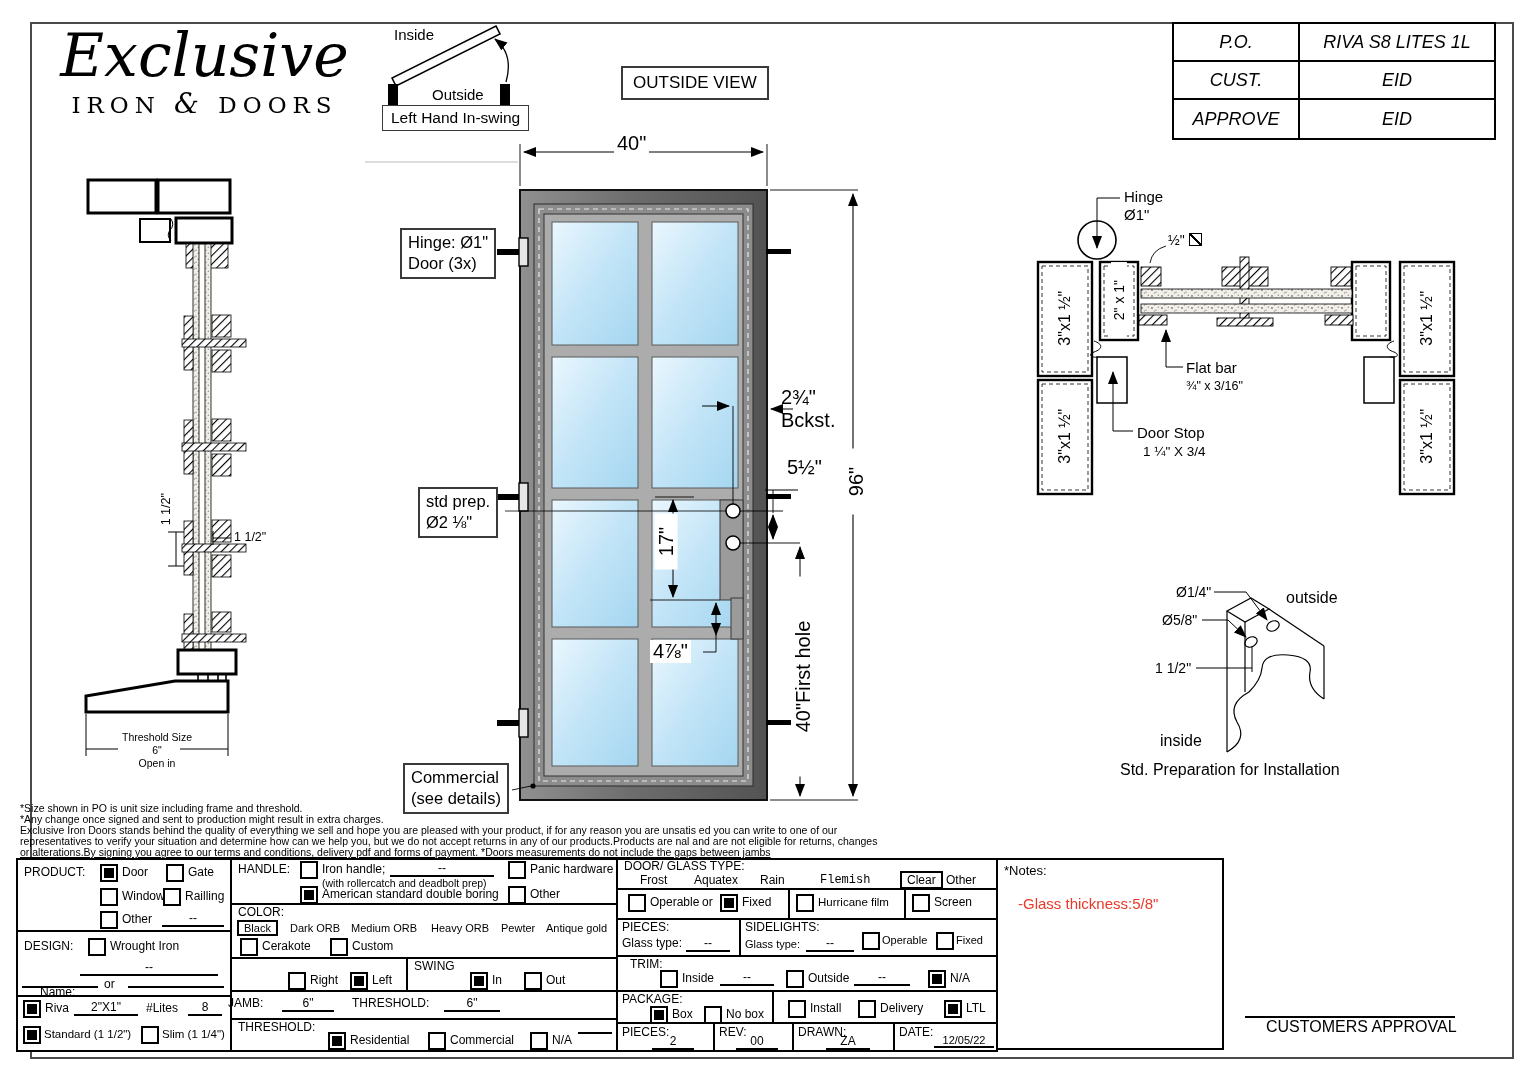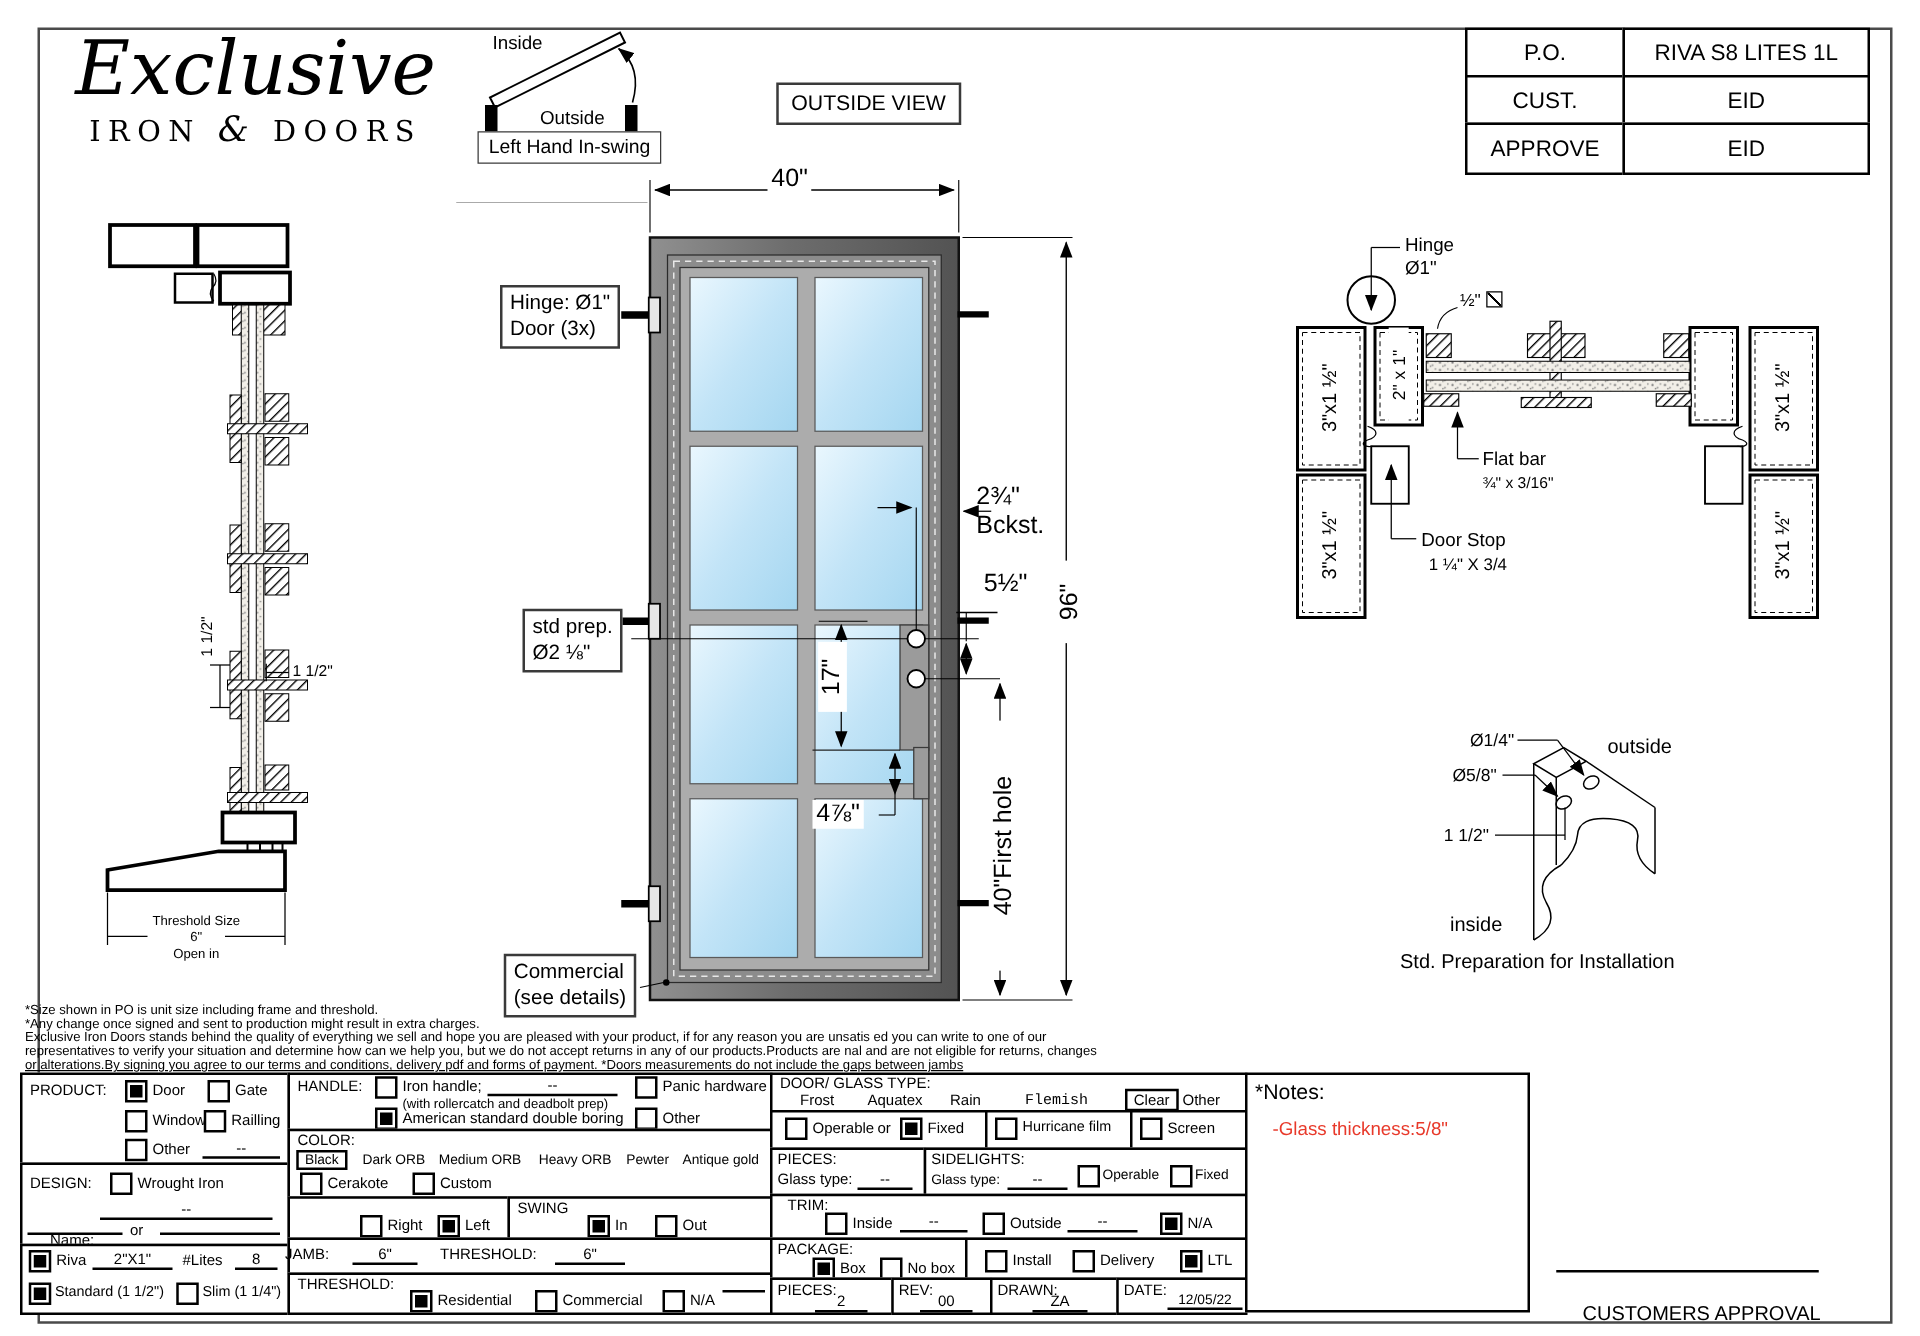--- a/index.html
+++ b/index.html
@@ -12,21 +12,21 @@
   .D{position:absolute;font-size:20px;background:#fff;padding:0 3px;white-space:nowrap;}
   .R{transform:rotate(-90deg);transform-origin:center center;text-align:center;}
   .cell{position:absolute;border:2px solid #000;box-sizing:border-box;background:#fff;}
   .fl{font-size:12px;}
   .cb{display:inline-block;width:14px;height:14px;border:2.5px solid #000;background:#fff;
       position:absolute;}
   .cb.ck::after{content:"";position:absolute;inset:2px;background:#000;}
   .uv{position:absolute;border-bottom:2px solid #000;text-align:center;font-size:12px;}
   .selbox{position:absolute;border:2px solid #000;padding:0 5px;font-size:11px;white-space:nowrap;}
   .tbl-cell{position:absolute;border:2px solid #000;box-sizing:border-box;display:flex;
-      align-items:center;justify-content:center;font-size:18px;background:#fff;}
+      align-items:center;justify-content:center;font-size:18px;background:#fff;font-style:italic;}
   .halfsq{display:inline-block;width:11px;height:11px;border:1.5px solid #000;vertical-align:-1px;
       background:linear-gradient(45deg,transparent 44%,#000 44%,#000 56%,transparent 56%);}
   svg{position:absolute;left:0;top:0;}
 </style>
 </head>
 <body>
 
 <div class="sheet">
 
   <div class="frame" style="left:30px;top:22px;width:1480px;height:1033px;"></div>
@@ -514,19 +514,19 @@
   <div class="L fl" style="left:719px;top:1026px;">REV:</div>
   <span class="uv" style="left:736px;top:1034px;width:42px;">00</span>
   <div class="cell" style="left:792px;top:1022px;width:103px;height:30px;"></div>
   <div class="L fl" style="left:798px;top:1026px;">DRAWN:</div>
   <span class="uv" style="left:826px;top:1034px;width:44px;">ZA</span>
   <div class="cell" style="left:893px;top:1022px;width:105px;height:30px;"></div>
   <div class="L fl" style="left:899px;top:1026px;">DATE:</div>
   <span class="uv" style="left:934px;top:1034px;width:60px;font-size:11px;">12/05/22</span>
 
   <div class="cell" style="left:996px;top:858px;width:228px;height:192px;"></div>
-  <div class="L" style="left:1004px;top:864px;font-size:17px;">*Notes:</div>
+  <div class="L" style="left:1004px;top:864px;font-size:13px;">*Notes:</div>
   <div class="L" style="left:1018px;top:895px;font-size:15px;color:#e8392a;">-Glass thickness:5/8"</div>
 
   <div style="position:absolute;left:1245px;top:1016px;width:210px;border-top:2.5px solid #000;"></div>
-  <div class="L" style="left:1266px;top:1043px;font-size:16px;">CUSTOMERS APPROVAL</div>
+  <div class="L" style="left:1266px;top:1018px;font-size:16px;">CUSTOMERS APPROVAL</div>
 
 </div>
 
 </body></html>

